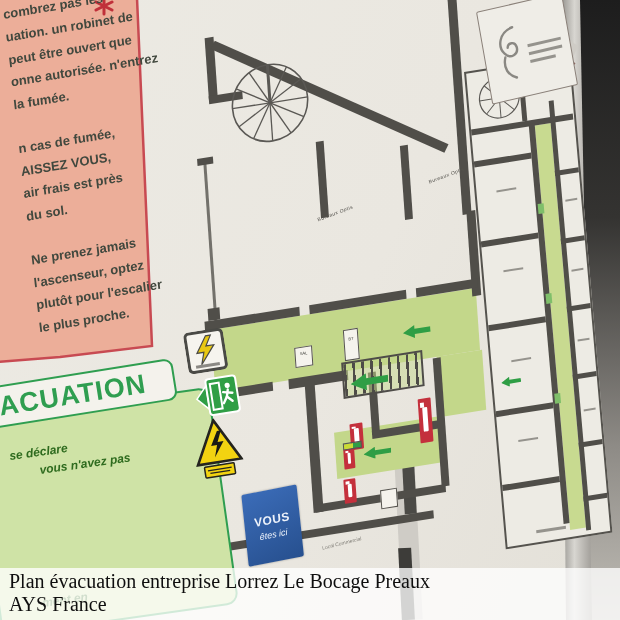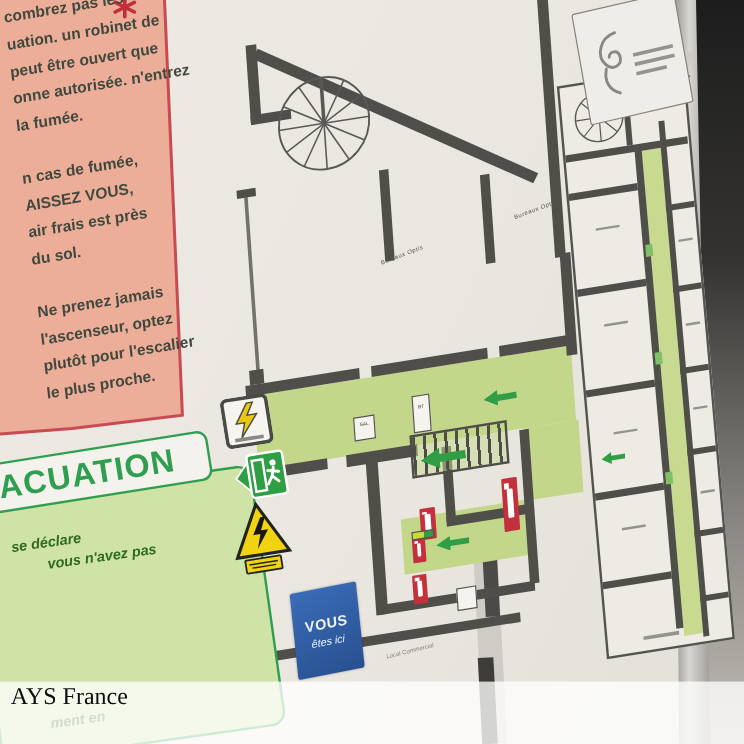--- a/index.html
+++ b/index.html
@@ -285,16 +285,17 @@
     <svg style="position:absolute;left:6px;top:16px;" width="36" height="60" viewBox="0 0 36 60">
       <path d="M26 6 C12 8 8 22 14 30 C19 37 28 34 27 26 C26 20 19 20 18 25" fill="none" stroke="#8a8883" stroke-width="2.4" stroke-linecap="round"></path>
       <path d="M14 34 C10 44 14 52 22 56" fill="none" stroke="#8a8883" stroke-width="2.4" stroke-linecap="round"></path>
     </svg>
     <div class="bar" style="left:44px;top:42px;width:34px;height:3px;"></div>
     <div class="bar" style="left:44px;top:50px;width:34px;height:3px;"></div>
     <div class="bar" style="left:44px;top:58px;width:26px;height:3px;"></div>
   </div>
 
   <div id="caption">
+    <div>Plan évacuation entreprise Lorrez Le Bocage Preaux</div>
     <div>AYS France</div>
   </div>
 
 </div>
 
 </body></html>

